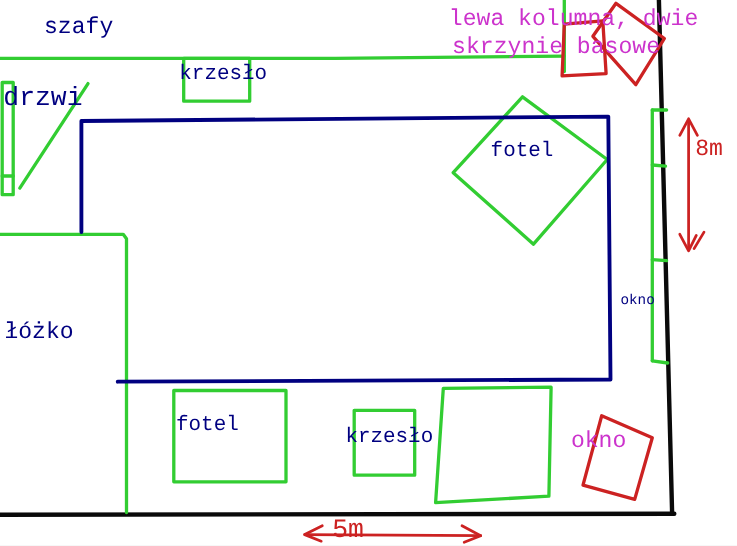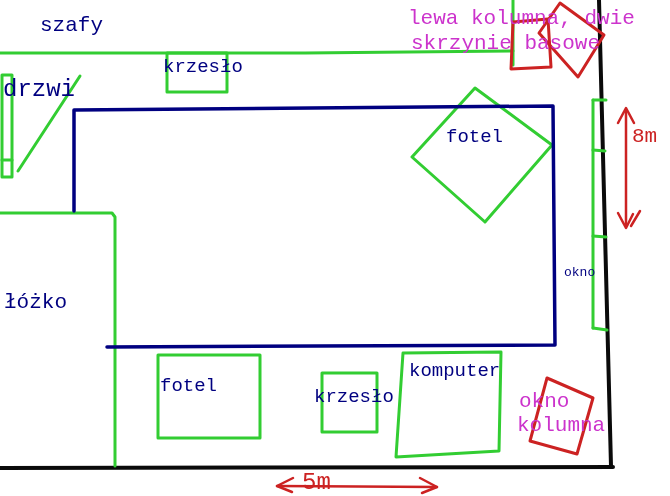--- a/index.html
+++ b/index.html
@@ -75,17 +75,15 @@
   <span class="lbl t-navy" style="left:3px;   top:77px;  font-size:24px;">drzwi</span>
   <span class="lbl t-navy" style="left:163px; top:58px;  font-size:19px;">krzesło</span>
   <span class="lbl t-magenta" style="left:411px; top:33px;  font-size:21px;">skrzynie basowe</span>
   <span class="lbl t-magenta" style="left:408px; top:8px;   font-size:21px;">lewa kolumna, dwie</span>
   <span class="lbl t-navy" style="left:446px; top:128px; font-size:19px;">fotel</span>
   <span class="lbl t-red" style="left:632px; top:126px; font-size:21px;">8m</span>
   <span class="lbl t-navy" style="left:4px;   top:257px; font-size:21px;margin-top:35px;">łóżko</span>
   <span class="lbl t-navy" style="left:564px; top:266px; font-size:13px;">okno</span>
   <span class="lbl t-navy" style="left:160px; top:377px; font-size:19px;">fotel</span>
   <span class="lbl t-navy" style="left:314px; top:388px; font-size:19px;">krzesło</span>
-  <span class="lbl t-navy" style="left:409px; top:362px; font-size:19px;">komputer</span>
   <span class="lbl t-magenta" style="left:519px; top:391px; font-size:21px;">okno</span>
-  <span class="lbl t-magenta" style="left:517px; top:415px; font-size:21px;">kolumna</span>
   <span class="lbl t-red" style="left:302px; top:470px; font-size:24px;">5m</span>
 </div>
 
 </body></html>

